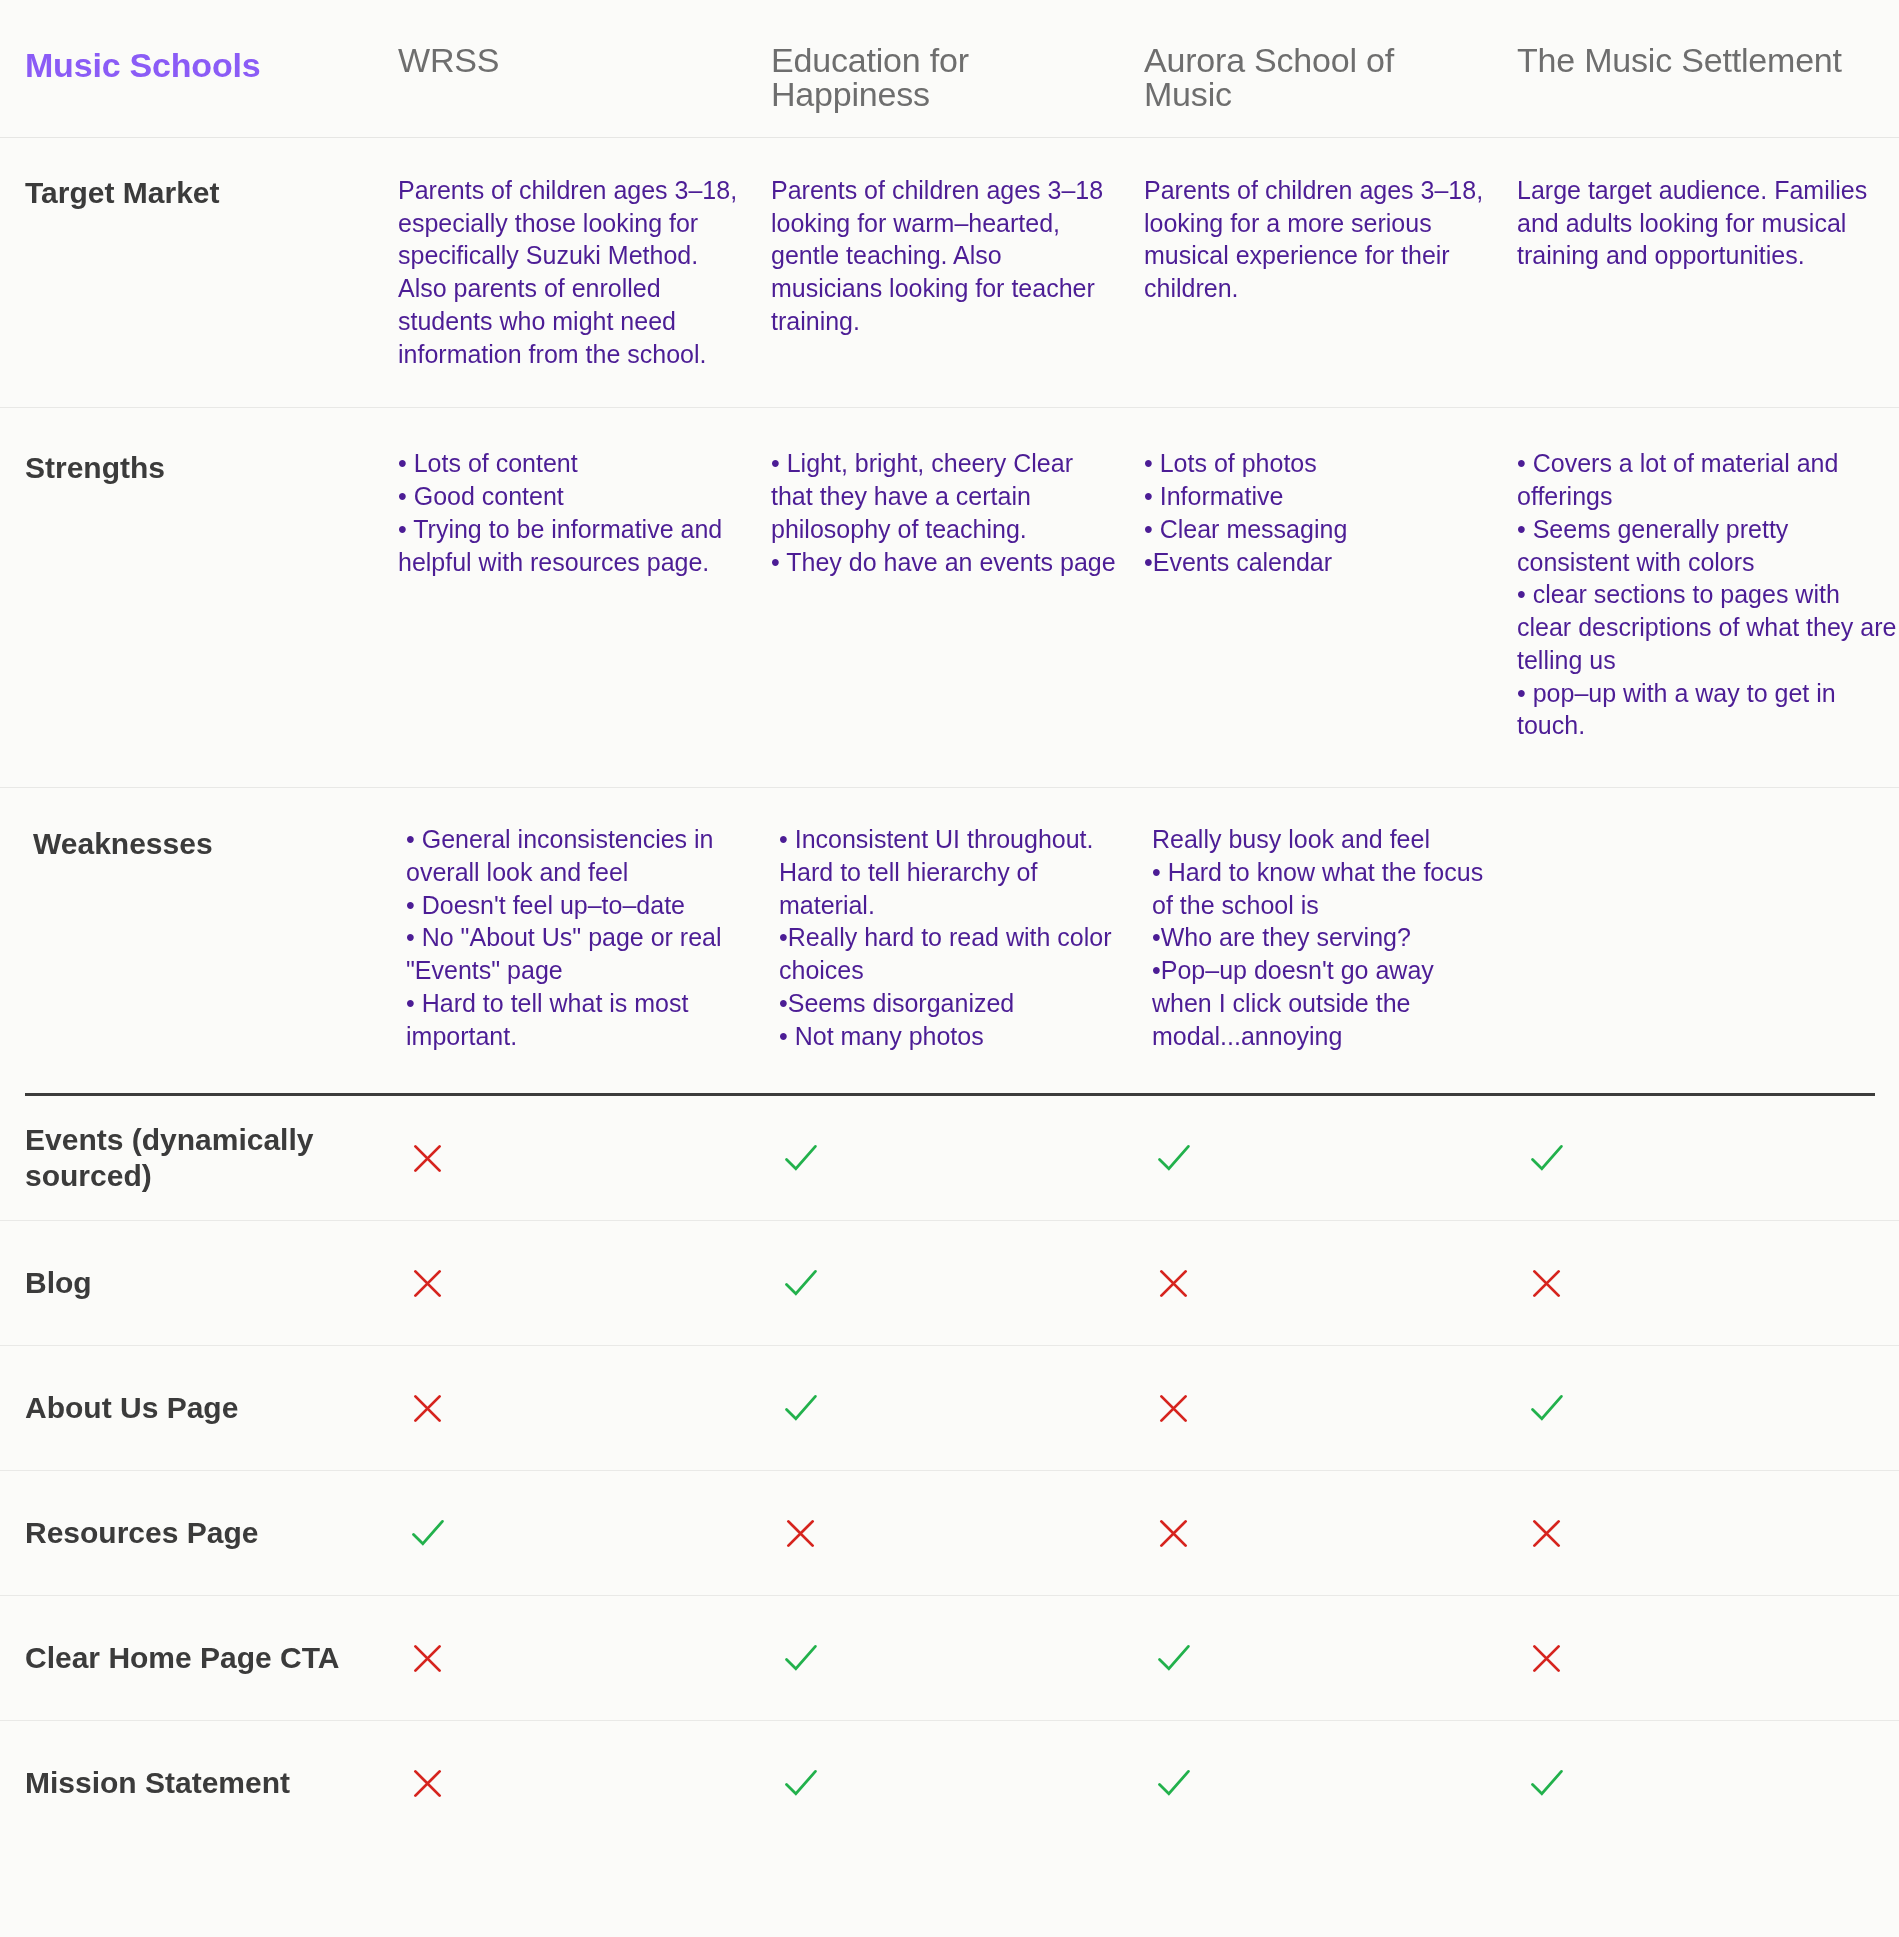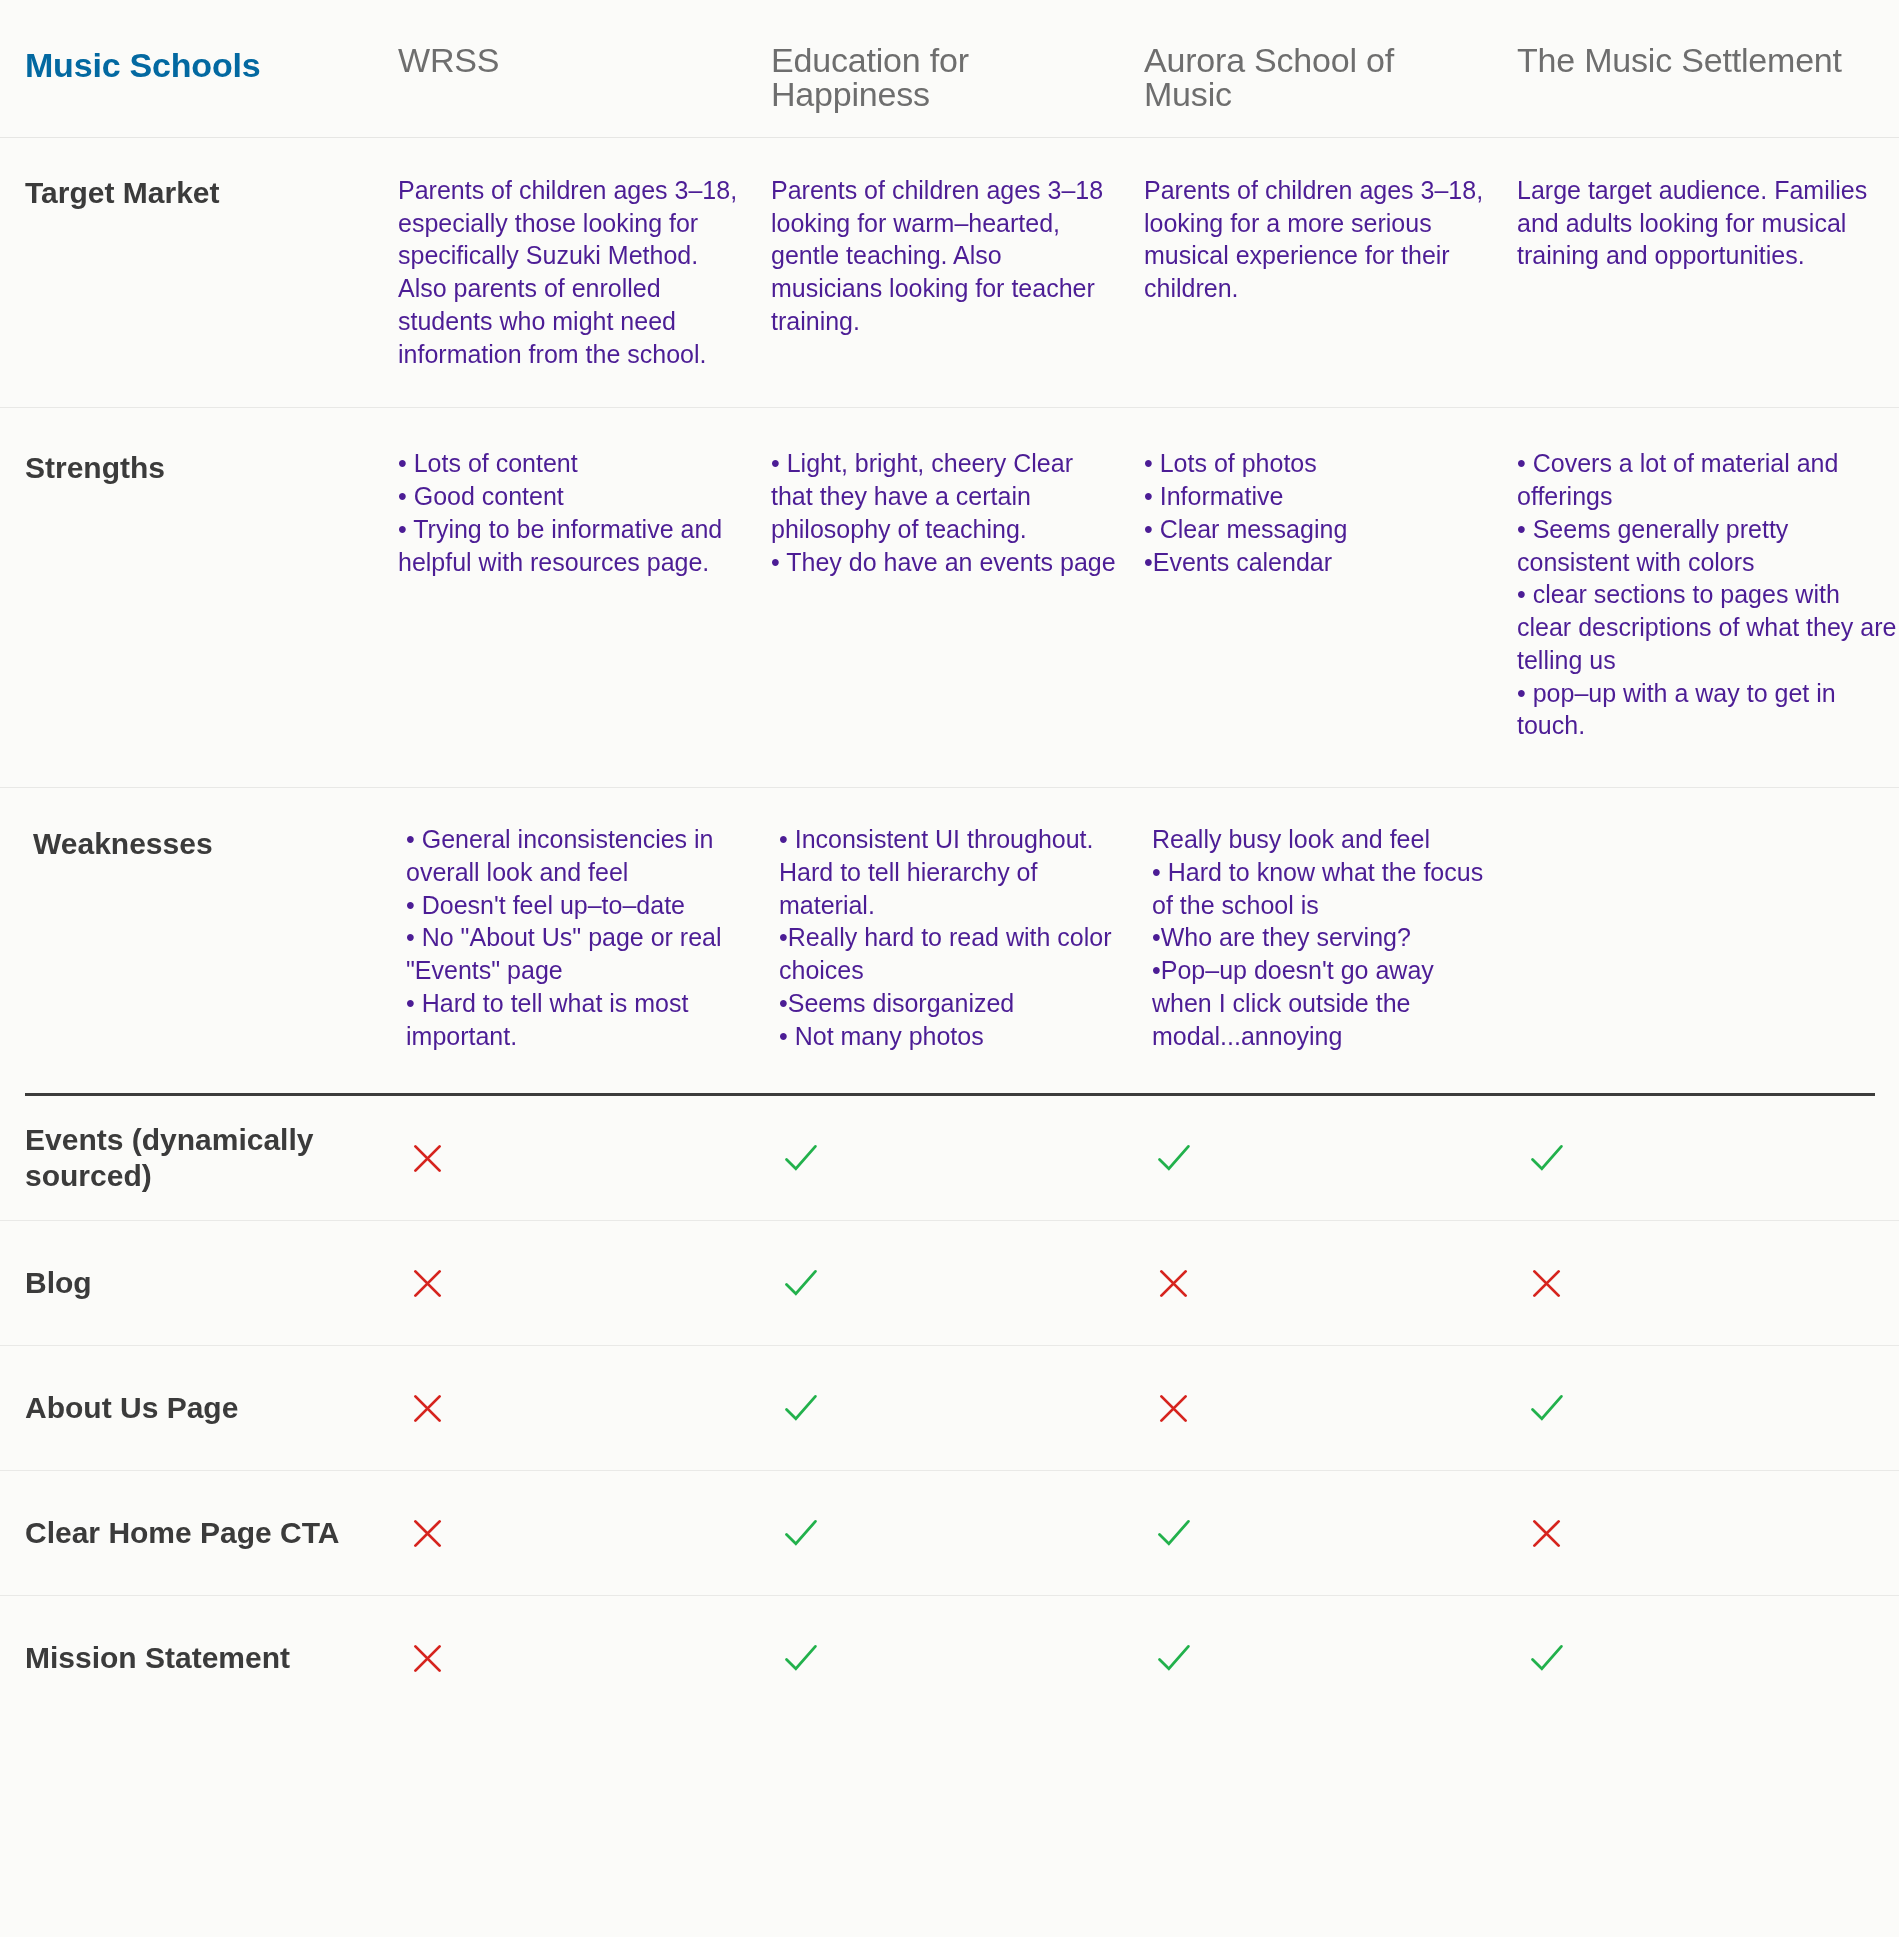--- a/index.html
+++ b/index.html
@@ -39,21 +39,21 @@
     align-items: start;
   }
   .header-cell {
     font-size: 34px;
     line-height: 1.0;
     letter-spacing: -0.2px;
     color: #6e6e6e;
     padding-right: 30px;
   }
   .header-cell.first {
-    color: #0369a1;
+    color: #8b5cf6;
     font-weight: bold;
     font-size: 34px;
     padding-top: 4.7px;
   }
 
   
   .text-row {
     padding-top: 34px;
     padding-bottom: 37px;
     border-bottom: 0.9px solid #e8e8e6;
@@ -234,20 +234,43 @@
             <path d="M9 9 L35 35 M35 9 L9 35" stroke="#d6241e" fill="none" stroke-width="3" stroke-linecap="round"></path>
           </svg>
         </div>
         <div class="mark" title="The Music Settlement — About Us Page: check">
           <svg width="41" height="41" viewBox="0 0 44 44">
             <path d="M7 23 L17 33 L38 9" stroke="#22b14c" fill="none" stroke-width="3" stroke-linecap="round"></path>
           </svg>
         </div>
       </div>
       <div class="check-row">
+        <div class="check-label">Resources Page</div>
+        <div class="mark" title="WRSS — Resources Page: check">
+          <svg width="41" height="41" viewBox="0 0 44 44">
+            <path d="M7 23 L17 33 L38 9" stroke="#22b14c" fill="none" stroke-width="3" stroke-linecap="round"></path>
+          </svg>
+        </div>
+        <div class="mark" title="Education for Happiness — Resources Page: cross">
+          <svg width="41" height="41" viewBox="0 0 44 44">
+            <path d="M9 9 L35 35 M35 9 L9 35" stroke="#d6241e" fill="none" stroke-width="3" stroke-linecap="round"></path>
+          </svg>
+        </div>
+        <div class="mark" title="Aurora School of Music — Resources Page: cross">
+          <svg width="41" height="41" viewBox="0 0 44 44">
+            <path d="M9 9 L35 35 M35 9 L9 35" stroke="#d6241e" fill="none" stroke-width="3" stroke-linecap="round"></path>
+          </svg>
+        </div>
+        <div class="mark" title="The Music Settlement — Resources Page: cross">
+          <svg width="41" height="41" viewBox="0 0 44 44">
+            <path d="M9 9 L35 35 M35 9 L9 35" stroke="#d6241e" fill="none" stroke-width="3" stroke-linecap="round"></path>
+          </svg>
+        </div>
+      </div>
+      <div class="check-row">
         <div class="check-label">Clear Home Page CTA</div>
         <div class="mark" title="WRSS — Clear Home Page CTA: cross">
           <svg width="41" height="41" viewBox="0 0 44 44">
             <path d="M9 9 L35 35 M35 9 L9 35" stroke="#d6241e" fill="none" stroke-width="3" stroke-linecap="round"></path>
           </svg>
         </div>
         <div class="mark" title="Education for Happiness — Clear Home Page CTA: check">
           <svg width="41" height="41" viewBox="0 0 44 44">
             <path d="M7 23 L17 33 L38 9" stroke="#22b14c" fill="none" stroke-width="3" stroke-linecap="round"></path>
           </svg>

